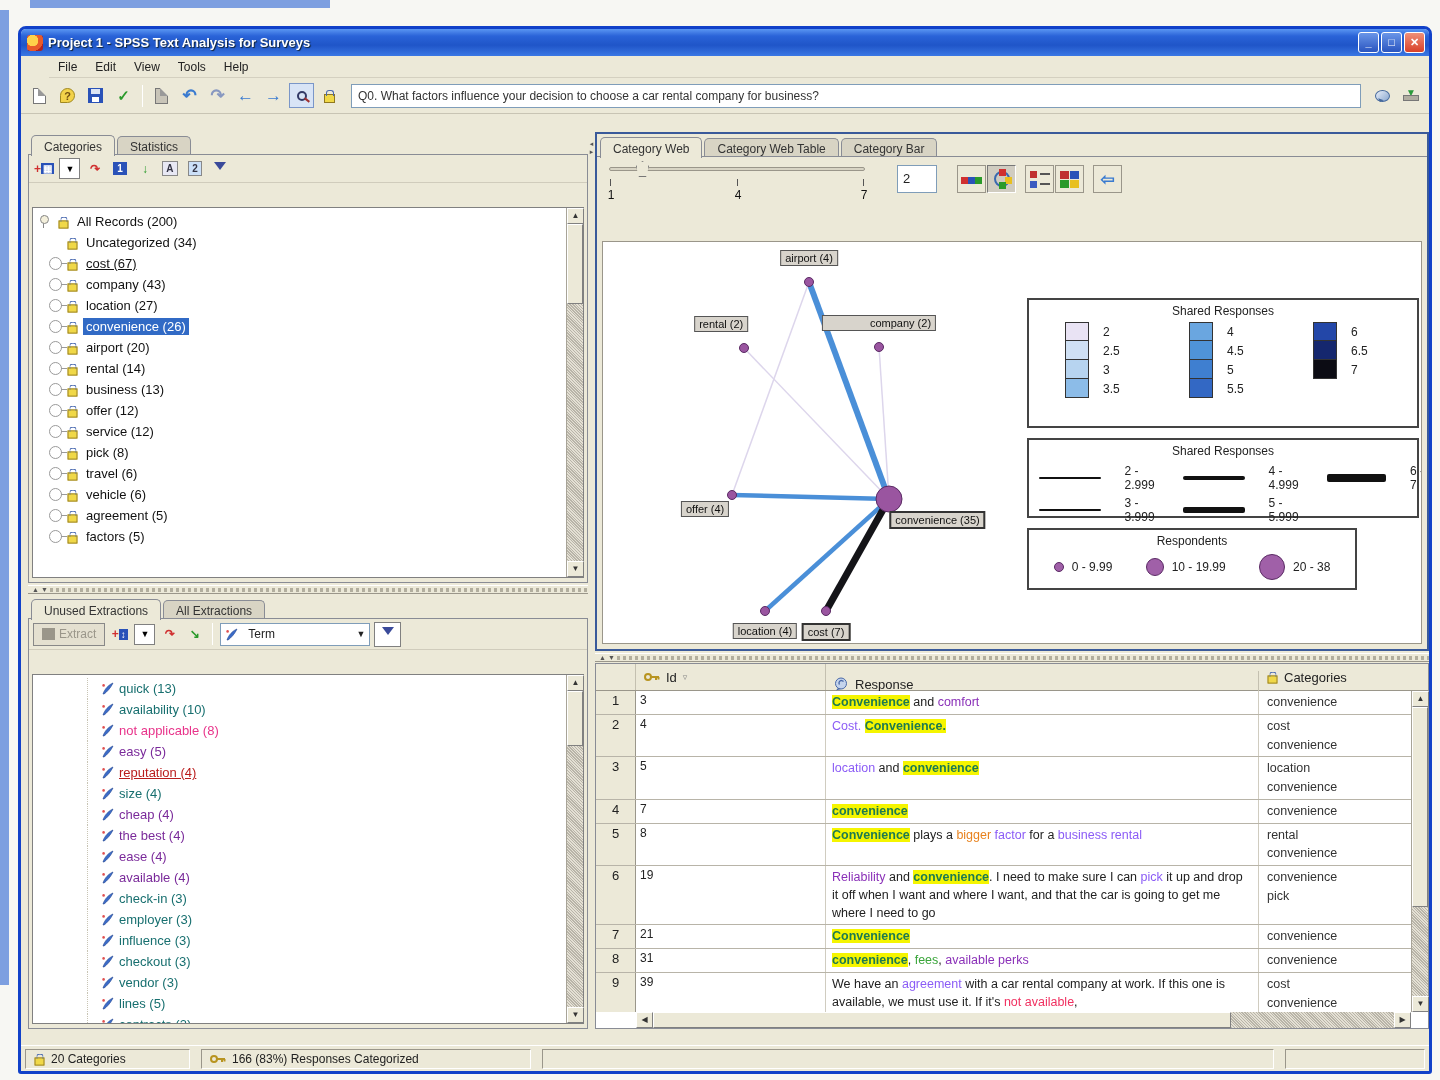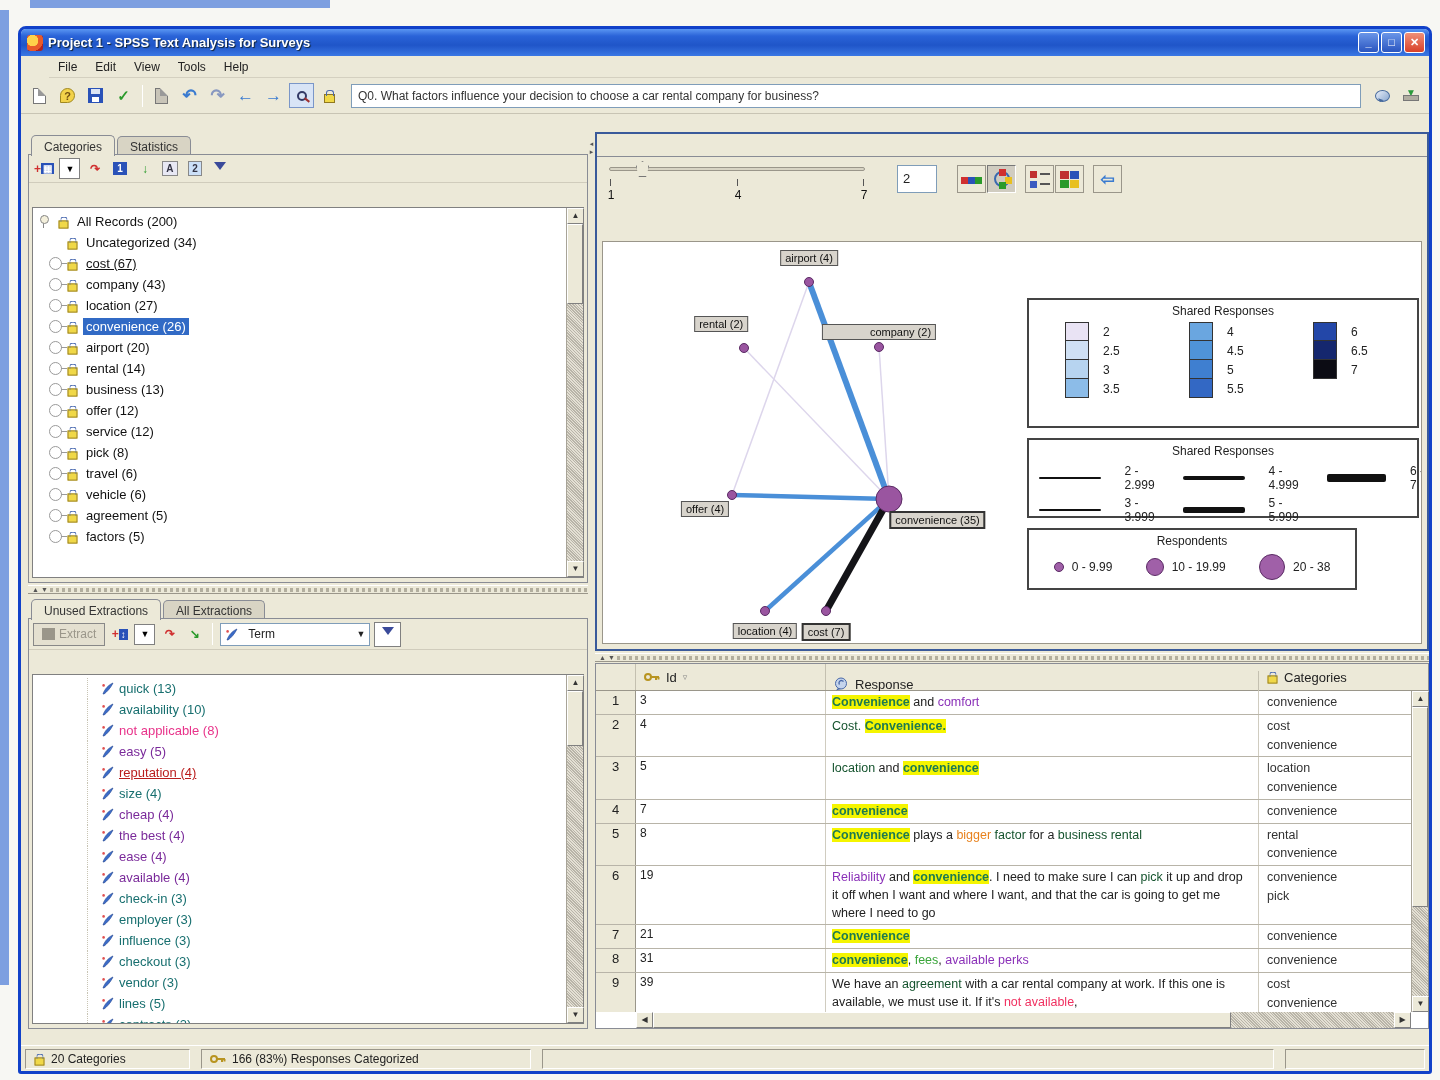--- a/index.html
+++ b/index.html
@@ -163,21 +163,21 @@
   .rt-head .hc{display:flex;align-items:center;gap:6px;padding:0 8px;height:100%;border-right:1px solid #c4c0b0;}
   .rt-body{position:absolute;left:0;right:17px;top:27px;bottom:16px;background:#fff;overflow:hidden;}
   .rt-row{display:flex;border-bottom:1px solid #b8b4a8;min-height:21px;}
   .rt-num{width:40px;background:#ece9d8;border-right:1px solid #9a968a;text-align:center;font-size:13px;
     color:#222;padding-top:2px;flex:none;}
   .rt-id{width:190px;border-right:1px solid #d0ccc0;font-size:12px;color:#222;padding:2px 4px;flex:none;}
   .rt-resp{flex:1;border-right:1px solid #d0ccc0;font-size:12.5px;color:#222;padding:2px 6px;line-height:1.45;}
   .rt-cats{width:152px;font-size:12.5px;color:#333;padding:2px 8px;flex:none;line-height:1.5;}
   .sg-plain{color:#222;} 
   .sg-hl{background:#f5f500;color:#1d7a50;font-weight:bold;}
-  .sg-teal{color:#14532d;}
+  .sg-teal{color:#8b5cf6;}
   .sg-purple{color:#8a30b8;}
   .sg-orange{color:#e8821e;}
   .sg-green{color:#3aa53a;}
   .sg-red{color:#f03060;}
   .sort-glyph{font-size:9px;color:#888;}
 
   
   .statusbar{position:absolute;left:0;right:0;bottom:0;height:26px;background:#ece9d8;border-top:1px solid #fff;
     display:flex;align-items:center;gap:11px;padding:2px 4px;}
   .st-seg{height:20px;border:1px solid;border-color:#9a968a #fff #fff #9a968a;display:flex;align-items:center;
@@ -606,20 +606,25 @@
       </div>
     </div>
   </div>
 
   <div class="vsplit" style="left:567px;top:103px;height:897px;">
     <span>◂</span>
       <span>▸</span>
   </div>
 
   <div class="panel web-outer" style="left:574px;top:103px;width:834px;height:519px;">
+    <div class="tabrow">
+      <div class="tab active">Category Web</div>
+      <div class="tab">Category Web Table</div>
+      <div class="tab">Category Bar</div>
+    </div>
     <div class="panel-body" style="border:none;border-top:1px solid #898c95;">
       <div class="web-controls">
         <div class="slider-track">
           <div class="slider-thumb" style="left:26px;"></div>
         </div>
         <div class="slider-tick" style="left:13px;"></div>
         <div class="slider-tick" style="left:140px;"></div>
         <div class="slider-tick" style="left:266px;"></div>
         <div class="slider-lab" style="left:14px;">1</div>
         <div class="slider-lab" style="left:141px;">4</div>
@@ -675,21 +680,21 @@
             <circle cx="141" cy="106" r="4.5" fill="#9a55a0" stroke="#5a2a64"></circle>
             <circle cx="276" cy="105" r="4.5" fill="#9a55a0" stroke="#5a2a64"></circle>
             <circle cx="129" cy="253" r="4.5" fill="#9a55a0" stroke="#5a2a64"></circle>
             <circle cx="286" cy="257" r="13" fill="#9a55a0" stroke="#5a2a64"></circle>
             <circle cx="162" cy="369" r="4.5" fill="#9a55a0" stroke="#5a2a64"></circle>
             <circle cx="223" cy="369" r="4.5" fill="#9a55a0" stroke="#5a2a64"></circle>
           </svg>
         <div id="graph-labels">
             <div class="gnode-label" style="left: 206px; top: 8px; transform: translate(-50%, 0px);">airport (4)</div>
             <div class="gnode-label" style="left: 129px; top: 74px; transform: translate(-70%, 0px);">rental (2)</div>
-            <div class="gnode-label" style="left: 276px; top: 82px; transform: translate(-50%, 0px); padding-left: 47px;">company (2)</div>
+            <div class="gnode-label" style="left: 276px; top: 73px; transform: translate(-50%, 0px); padding-left: 47px;">company (2)</div>
             <div class="gnode-label" style="left: 119px; top: 259px; transform: translate(-85%, 0px);">offer (4)</div>
             <div class="gnode-label bold" style="left: 294px; top: 269px; transform: translate(-8%, 0px);">convenience (35)</div>
             <div class="gnode-label" style="left: 162px; top: 381px; transform: translate(-50%, 0px);">location (4)</div>
             <div class="gnode-label bold" style="left: 223px; top: 381px; transform: translate(-50%, 0px);">cost (7)</div>
           </div>
 
         <div class="legend" style="left:424px;top:56px;width:392px;height:130px;">
           <h4>Shared Responses</h4>
           <div class="lg-colors" id="lg-colors">
               <div class="lg-col">

